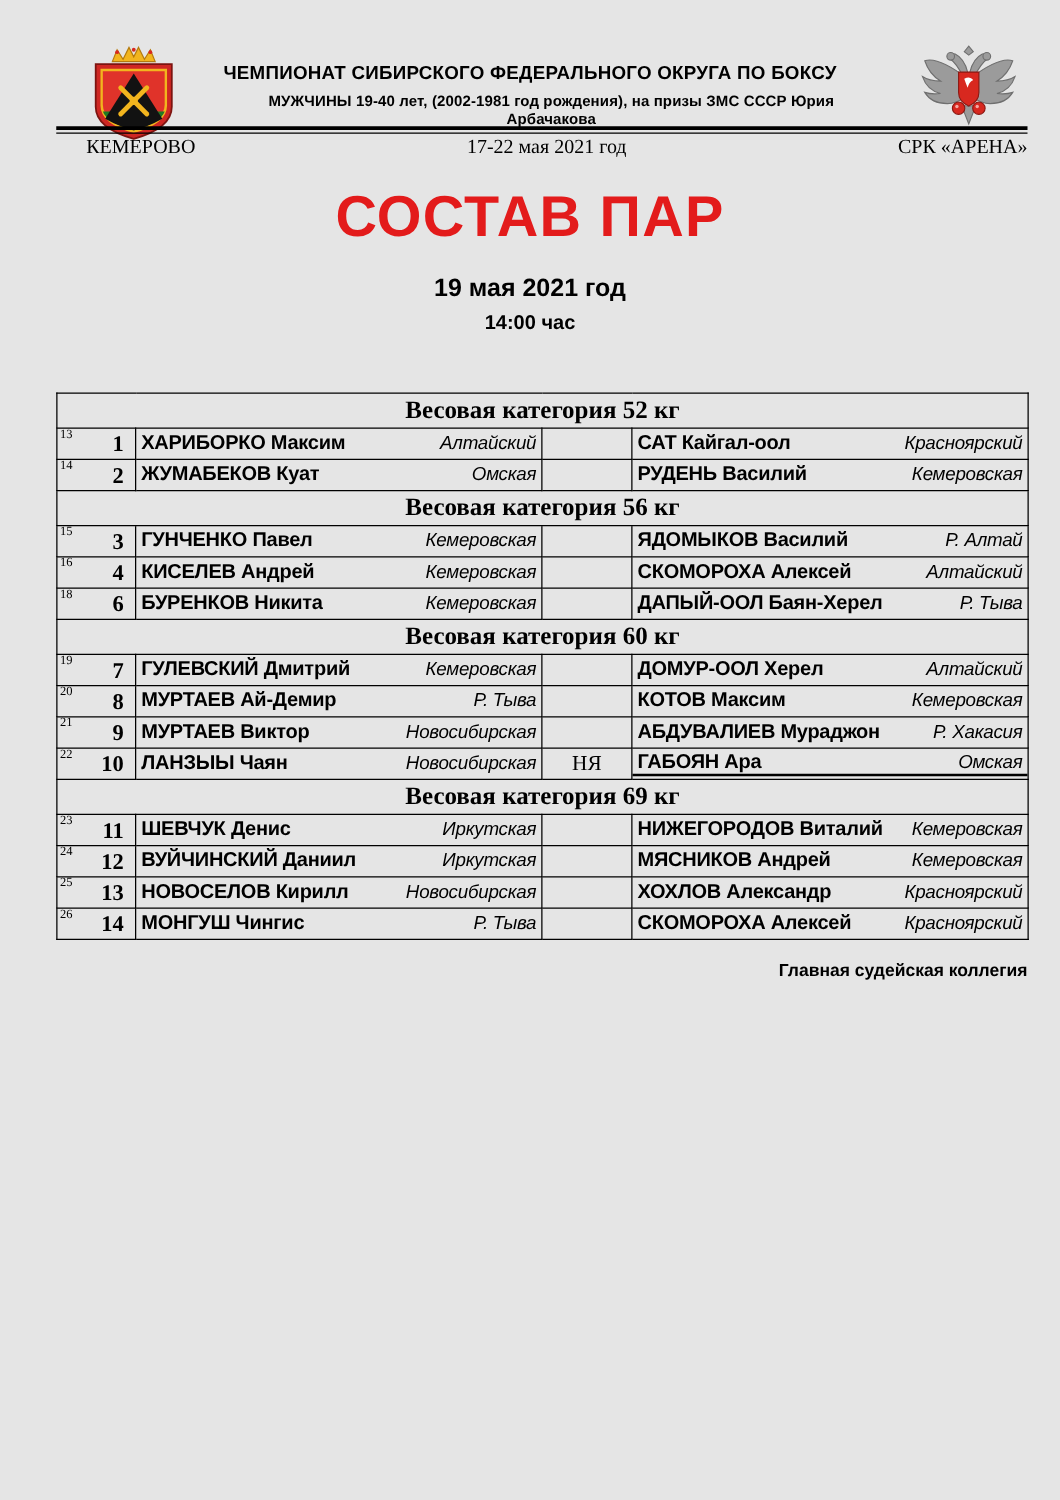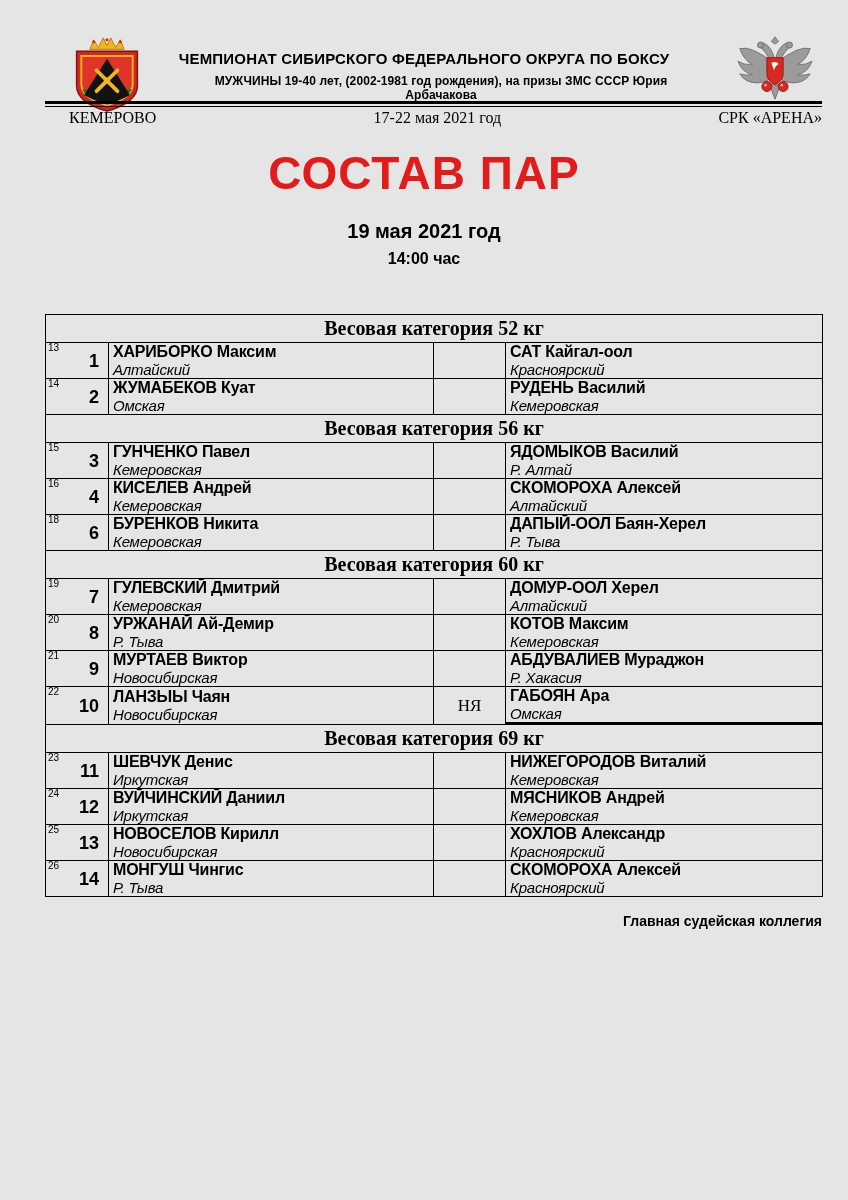--- a/index.html
+++ b/index.html
@@ -26,26 +26,26 @@
              color:var(--accent,#e31b1b);letter-spacing:1px;}
   .sub-date{margin-top:20px;text-align:center;font-weight:bold;font-size:20px;}
   .sub-time{margin-top:7px;text-align:center;font-weight:bold;font-size:16px;}
   
   table.pairs{border-collapse:collapse;table-layout:fixed;width:777px;
               margin:46px 0 0 45px;}
   table.pairs td{border:1px solid #000;padding:0;vertical-align:middle;}
   tr.cat-row td{font-family:"Liberation Serif",serif;font-weight:bold;
                 font-size:20px;text-align:center;height:27px;}
   tr.bout-row{height:25px;}
-  td.numcell{position:relative;font-family:Liberation Sans, sans-serif;margin-top:36px;}
+  td.numcell{position:relative;font-family:Liberation Serif, serif;margin-top:36px;}
   .fn{position:absolute;top:0;left:2px;font-size:10px;line-height:1.05;}
   .bout{display:block;text-align:right;padding-right:9px;font-weight:bold;
         font-size:18px;line-height:1;}
   td.side .pairline{display:flex;justify-content:space-between;
-                    align-items:baseline;padding:0 4px;flex-direction:column;}
+                    align-items:baseline;padding:0 4px;}
   .nm{font-weight:bold;font-size:16px;white-space:nowrap;letter-spacing:-.2px;}
   .rg{font-style:italic;font-size:15px;white-space:nowrap;letter-spacing:-.2px;}
   td.mid{font-family:"Liberation Serif",serif;text-align:center;font-size:17px;}
   td.side.ul .pairline{border-bottom:2px solid #000;}
   
   .sig{width:777px;margin:16px 0 0 45px;text-align:right;font-weight:bold;
        font-size:14px;}
 </style>
 </head>
 <body>
@@ -265,21 +265,21 @@
       </td>
     </tr>
 
     <tr class="bout-row">
       <td class="numcell">
         <span class="fn">20</span>
         <span class="bout">8</span>
       </td>
       <td class="side red">
         <div class="pairline">
-          <span class="nm">УРЖАНАЙ Ай-Демир</span>
+          <span class="nm">МУРТАЕВ Ай-Демир</span>
           <span class="rg">Р. Тыва</span>
         </div>
       </td>
       <td class="mid"></td>
       <td class="side blue">
         <div class="pairline">
           <span class="nm">КОТОВ Максим</span>
           <span class="rg">Кемеровская</span>
         </div>
       </td>

